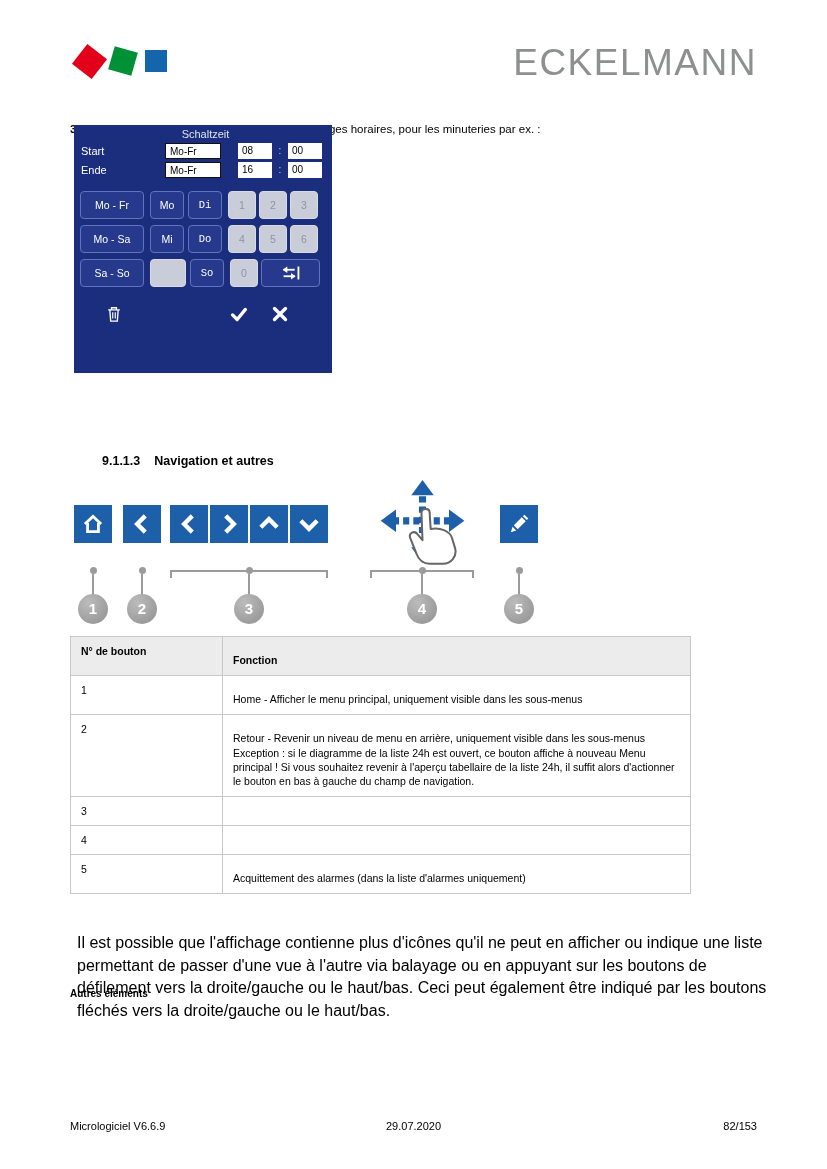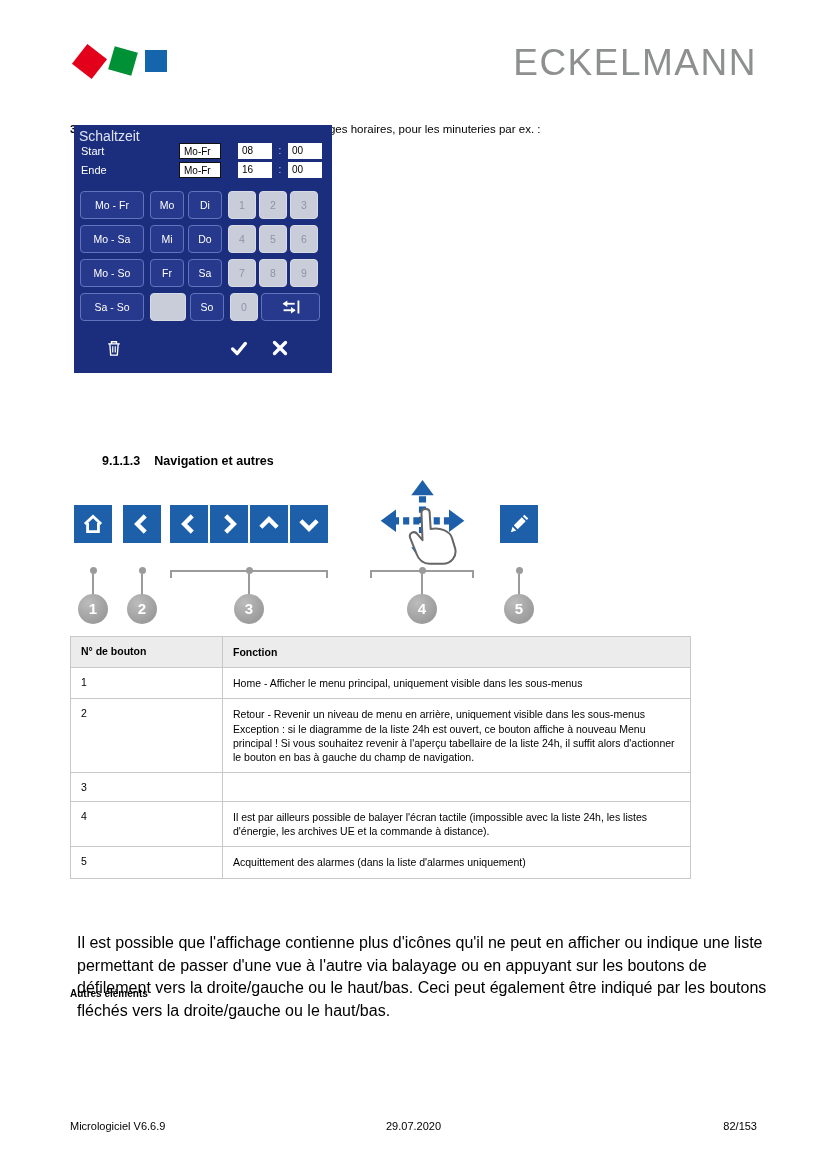--- a/index.html
+++ b/index.html
@@ -15,36 +15,36 @@
   .mark.blue{width:22px;height:22px;background:#1565ad;left:75px;top:8px;}
   .wordmark{position:absolute;right:0;top:2px;font-size:37px;line-height:1;letter-spacing:1.5px;
             color:#8e9090;font-weight:400;margin-left:48px;}
 
   
   .intro{position:absolute;top:110px;left:70px;right:70px;font-size:11.5px;line-height:1.35;}
   .intro b{font-weight:bold;}
 
   
   .kb{position:absolute;top:125px;left:74px;width:258px;height:248px;background:#1b2e7e;margin:0;}
-  .kb-title{font-size:14px;color:#dfe3f0;padding:3px 0 3px 5px;height:10px;}
+  .kb-title{font-size:11px;color:#dfe3f0;padding:3px 0 3px 5px;height:10px;text-align:center;}
   .kb-row{display:flex;align-items:center;height:19px;margin:0 10px 0 7px;}
   .kb-label{flex:1;color:#fff;font-size:11px;}
   .kb-field{background:#fff;color:#000;font-size:10px;height:16px;line-height:16px;box-sizing:border-box;}
-  .kb-day{width:42px;padding-left:4px;border:1px solid #111;box-shadow:inset 0 0 0 1px #fff;margin-right:17px;}
+  .kb-day{width:56px;padding-left:4px;border:1px solid #111;box-shadow:inset 0 0 0 1px #fff;margin-right:17px;}
   .kb-hh{width:34px;padding-left:4px;}
   .kb-sep{width:16px;text-align:center;color:#c7cede;font-size:10px;}
   .kb-mm{width:34px;padding-left:4px;}
 
   .kp-grid{margin-top:12px;}
   .kp-row{display:flex;height:28px;margin:0 0 6px 6px;}
   .kp-btn{background:#26398c;border:1px solid #6272bd;border-radius:4px;color:#fff;font-size:10.5px;
           display:flex;align-items:center;justify-content:center;box-sizing:border-box;}
   .kp-wide{width:64px;margin-right:6px;}
   .kp-day{width:34px;margin-right:4px;}
-  .kp-day2{width:34px;margin-right:6px;}
+  .kp-day2{width:34px;margin-right:6px;font-family:Liberation Mono, monospace;}
   .kp-num{width:28px;margin-right:3px;}
   .kp-num.disabled{background:#c9cdd9;border-color:#d8dbe4;color:#8d93a6;}
   .kp-blank{width:34px;margin-right:4px;background:#c9cdd9;border:1px solid #d8dbe4;border-radius:4px;}
   .kp-switch{width:59px;}
 
   .kb-actions{position:relative;height:28px;margin-top:14px;}
   .kb-action{position:absolute;top:0;width:24px;height:26px;display:flex;align-items:center;justify-content:center;}
   .act-trash{left:28px;}
   .act-check{left:153px;}
   .act-x{left:194px;}
@@ -73,21 +73,21 @@
   .marker{position:absolute;top:116px;width:30px;height:30px;border-radius:50%;
           background:radial-gradient(circle at 35% 30%,#bcbcbc,#8f8f8f);color:#fff;
           font-size:15px;font-weight:bold;text-align:center;line-height:30px;}
 
   
   .tbl{position:absolute;top:636px;left:70px;width:621px;border:1px solid #c8c8c8;font-size:10.5px;box-sizing:border-box;}
   .tbl-row{display:flex;}
   .tbl-row + .tbl-row{border-top:1px solid #c8c8c8;}
   .tbl-row.hdr{background:#ececec;font-weight:bold;}
   .cell-num{width:152px;flex-shrink:0;padding:8px 10px;border-right:1px solid #c8c8c8;box-sizing:border-box;}
-  .cell-fn{flex:1;padding:8px 10px;white-space:pre-line;line-height:1.35;}
+  .cell-fn{flex:1;padding:8px 10px;white-space:pre-line;line-height:1.35;margin-top:8px;}
 
   
   .paragraph{position:absolute;top:916px;left:77px;width:690px;font-size:16px;line-height:1.42;}
   .subheading{position:absolute;top:978px;left:70px;font-size:10px;font-weight:bold;}
 
   
   .footer{position:absolute;top:1120px;left:70px;right:70px;height:16px;font-size:11px;}
   .footer .f-left{position:absolute;left:0;}
   .footer .f-center{position:absolute;left:50%;transform:translateX(-50%);}
   .footer .f-right{position:absolute;right:0;}
@@ -138,28 +138,20 @@
       </div>
       <div class="kp-row">
         <span class="kp-btn kp-wide">Mo - Sa</span>
         <span class="kp-btn kp-day">Mi</span>
         <span class="kp-btn kp-day2">Do</span>
         <span class="kp-btn kp-num disabled">4</span>
         <span class="kp-btn kp-num disabled">5</span>
         <span class="kp-btn kp-num disabled">6</span>
       </div>
       <div class="kp-row">
-        <span class="kp-btn kp-wide">Mo - So</span>
-        <span class="kp-btn kp-day">Fr</span>
-        <span class="kp-btn kp-day2">Sa</span>
-        <span class="kp-btn kp-num disabled">7</span>
-        <span class="kp-btn kp-num disabled">8</span>
-        <span class="kp-btn kp-num disabled">9</span>
-      </div>
-      <div class="kp-row">
         <span class="kp-btn kp-wide">Sa - So</span>
         <span class="kp-blank"></span>
         <span class="kp-btn kp-day2">So</span>
         <span class="kp-btn kp-num disabled">0</span>
         <span class="kp-btn kp-switch">
           <svg width="26" height="18" viewBox="0 0 28 18">
             <path d="M22 2 V16" stroke="#fff" stroke-width="2" fill="none"></path>
             <path d="M6 5.5 H18" stroke="#fff" stroke-width="2" fill="none"></path>
             <path d="M10 2 L5 5.5 L10 9 Z" fill="#fff"></path>
             <path d="M6 12.5 H18" stroke="#fff" stroke-width="2" fill="none"></path>
@@ -280,21 +272,20 @@
     <div class="tbl-row">
       <div class="cell-num">2</div>
       <div class="cell-fn">Retour - Revenir un niveau de menu en arrière, uniquement visible dans les sous-menus
 Exception : si le diagramme de la liste 24h est ouvert, ce bouton affiche à nouveau Menu principal ! Si vous souhaitez revenir à l'aperçu tabellaire de la liste 24h, il suffit alors d'actionner le bouton en bas à gauche du champ de navigation.</div>
     </div>
     <div class="tbl-row">
       <div class="cell-num">3</div>
     </div>
     <div class="tbl-row">
       <div class="cell-num">4</div>
-      <div class="cell-fn">Il est par ailleurs possible de balayer l'écran tactile (impossible avec la liste 24h, les listes d'énergie, les archives UE et la commande à distance).</div>
     </div>
     <div class="tbl-row">
       <div class="cell-num">5</div>
       <div class="cell-fn">Acquittement des alarmes (dans la liste d'alarmes uniquement)</div>
     </div>
   </div>
 
   <p class="paragraph">Il est possible que l'affichage contienne plus d'icônes qu'il ne peut en afficher ou indique une liste permettant de passer d'une vue à l'autre via balayage ou en appuyant sur les boutons de défilement vers la droite/gauche ou le haut/bas. Ceci peut également être indiqué par les boutons fléchés vers la droite/gauche ou le haut/bas.</p>
   <p class="subheading">Autres éléments</p>
 

